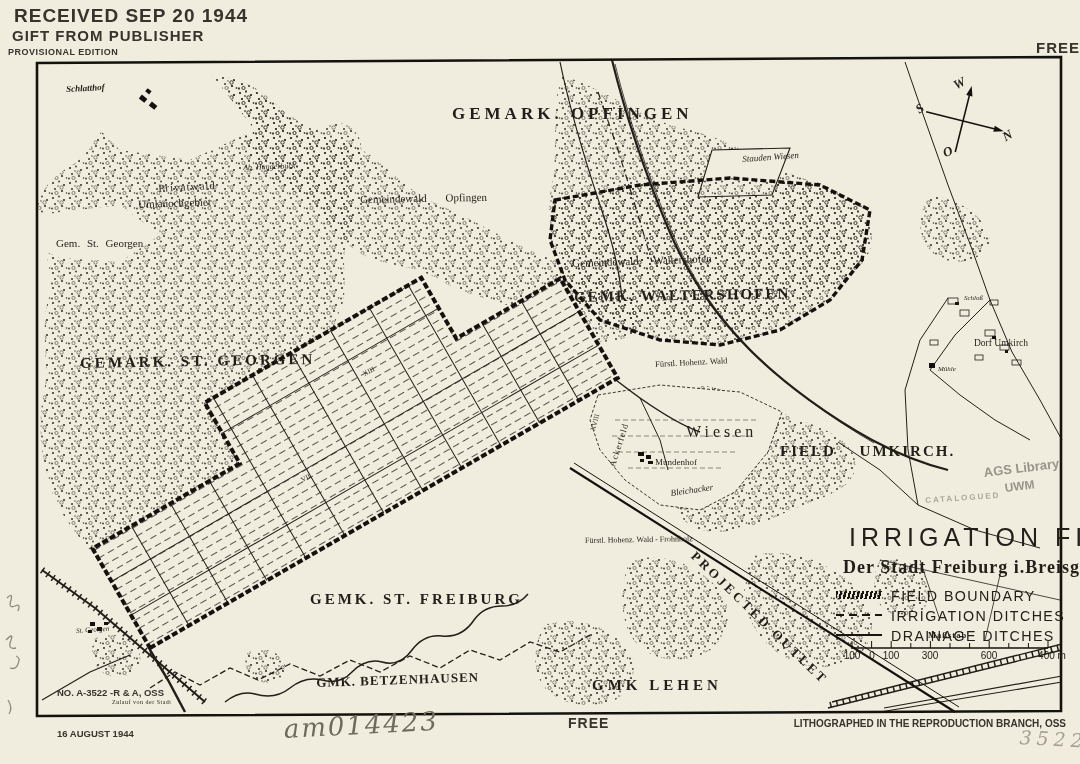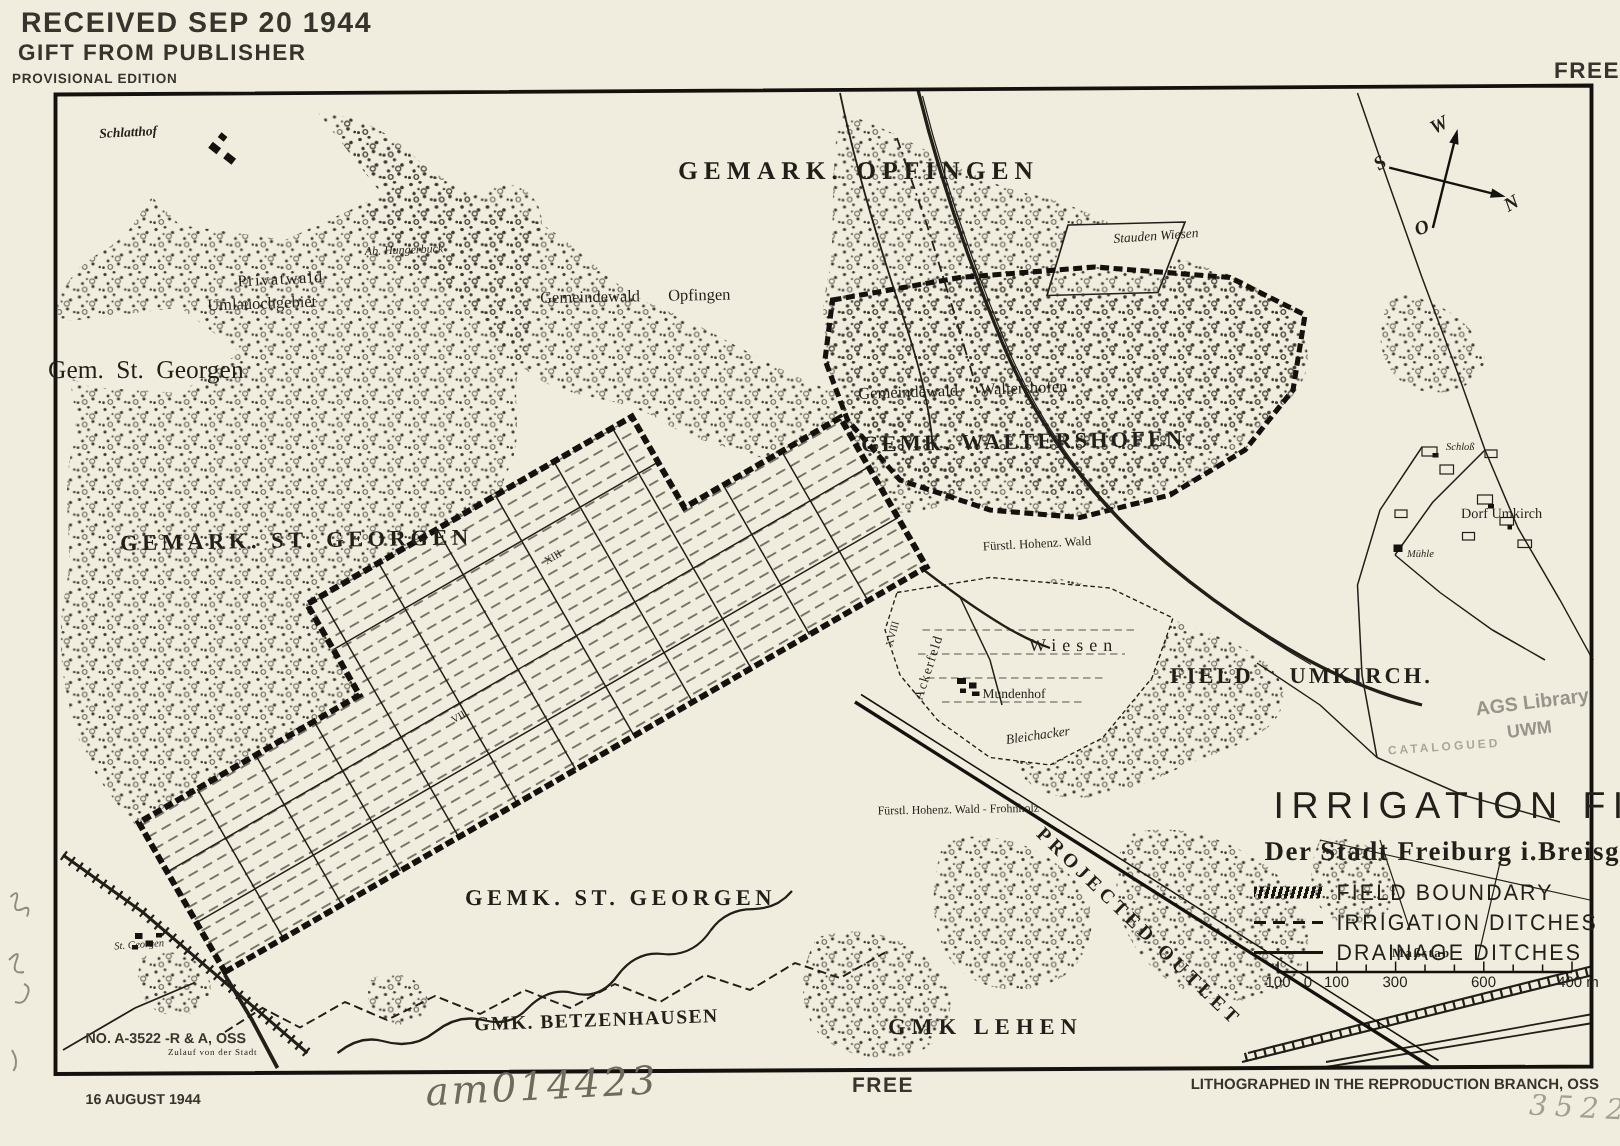--- a/index.html
+++ b/index.html
@@ -201,36 +201,36 @@
   <span class="lbl graystamp" style="left:983px;top:466px;font-size:13px;transform:rotate(-7deg);">AGS Library</span>
   <span class="lbl graystamp" style="left:1004px;top:482px;font-size:12px;transform:rotate(-7deg);">UWM</span>
   <span class="lbl graystamp" style="left:925px;top:497px;font-size:8px;letter-spacing:2px;color:#aaa79a;transform:rotate(-4deg);">CATALOGUED</span>
 
   <span class="lbl serifcap" style="left:452px;top:105px;font-size:17px;letter-spacing:4px;">GEMARK. OPFINGEN</span>
   <span class="lbl" style="left:360px;top:194px;font-size:11px;word-spacing:16px;transform:rotate(-1deg);">Gemeindewald Opfingen</span>
   <span class="lbl ital serifcap" style="left:66px;top:85px;font-size:9px;transform:rotate(-3deg);">Schlatthof</span>
   <span class="lbl ital" style="left:243px;top:164px;font-size:8px;transform:rotate(-2deg);">Ab. Hungerbuck</span>
   <span class="lbl" style="left:158px;top:183px;font-size:11px;letter-spacing:1px;transform:rotate(-3deg);">Privatwald</span>
   <span class="lbl" style="left:138px;top:199px;font-size:11px;transform:rotate(-2deg);">Umlauochgebiet</span>
-  <span class="lbl" style="left:32px;top:238px;font-size:17px;word-spacing:4px;">Gem. St. Georgen</span>
+  <span class="lbl" style="left:56px;top:238px;font-size:11px;word-spacing:4px;">Gem. St. Georgen</span>
   <span class="lbl serifcap" style="left:80px;top:356px;font-size:15px;letter-spacing:3px;transform:rotate(-1deg);">GEMARK. ST. GEORGEN</span>
   <span class="lbl" style="left:572px;top:258px;font-size:11px;word-spacing:12px;transform:rotate(-2deg);">Gemeindewald Waltershofen</span>
   <span class="lbl serifcap" style="left:574px;top:290px;font-size:15px;letter-spacing:2px;transform:rotate(-1deg);">GEMK. WALTERSHOFEN</span>
   <span class="lbl ital" style="left:742px;top:155px;font-size:9px;transform:rotate(-4deg);">Stauden Wiesen</span>
   <span class="lbl" style="left:655px;top:360px;font-size:8.5px;transform:rotate(-3deg);">Fürstl. Hohenz. Wald</span>
   <span class="lbl" style="left:608px;top:465px;font-size:9px;letter-spacing:1px;transform:rotate(-72deg);">Ackerfeld</span>
-  <span class="lbl" style="left:686px;top:424px;font-size:12px;letter-spacing:4px;">Wiesen</span>
+  <span class="lbl" style="left:686px;top:424px;font-size:16px;letter-spacing:4px;">Wiesen</span>
   <span class="lbl" style="left:655px;top:458px;font-size:9px;">Mundenhof</span>
   <span class="lbl ital" style="left:670px;top:489px;font-size:9px;transform:rotate(-8deg);">Bleichacker</span>
   <span class="lbl serifcap" style="left:780px;top:444px;font-size:15px;letter-spacing:2px;word-spacing:18px;">FIELD UMKIRCH.</span>
   <span class="lbl" style="left:974px;top:339px;font-size:9.5px;">Dorf Umkirch</span>
   <span class="lbl ital" style="left:964px;top:295px;font-size:7px;">Schloß</span>
   <span class="lbl ital" style="left:938px;top:366px;font-size:7px;">Mühle</span>
   <span class="lbl serifcap" style="left:698px;top:549px;font-size:13px;letter-spacing:3px;transform:rotate(44deg);">PROJECTED OUTLET</span>
-  <span class="lbl serifcap" style="left:310px;top:592px;font-size:15px;letter-spacing:3px;">GEMK. ST. GEORGEN</span>
+  <span class="lbl serifcap" style="left:310px;top:592px;font-size:15px;letter-spacing:3px;">GEMK. ST. FREIBURG</span>
   <span class="lbl" style="left:585px;top:537px;font-size:8px;transform:rotate(-1deg);">Fürstl. Hohenz. Wald - Frohnholz</span>
   <span class="lbl" style="left:112px;top:699px;font-size:6px;letter-spacing:.5px;">Zulauf von der Stadt</span>
   <span class="lbl serifcap" style="left:316px;top:676px;font-size:13px;letter-spacing:1px;transform:rotate(-2deg);">GMK. BETZENHAUSEN</span>
   <span class="lbl serifcap" style="left:592px;top:678px;font-size:15px;letter-spacing:4px;">GMK LEHEN</span>
   <span class="lbl ital" style="left:76px;top:628px;font-size:7px;transform:rotate(-4deg);">St. Georgen</span>
   <span class="lbl" style="left:362px;top:372px;font-size:7px;transform:rotate(-30deg);">XIII</span>
   <span class="lbl" style="left:590px;top:430px;font-size:7px;transform:rotate(-75deg);">XVIII</span>
   <span class="lbl" style="left:300px;top:478px;font-size:7px;transform:rotate(-30deg);">VII</span>
 
   <span class="lbl serifcap ital" style="left:951px;top:80px;font-size:13px;transform:rotate(-28deg);">W</span>

